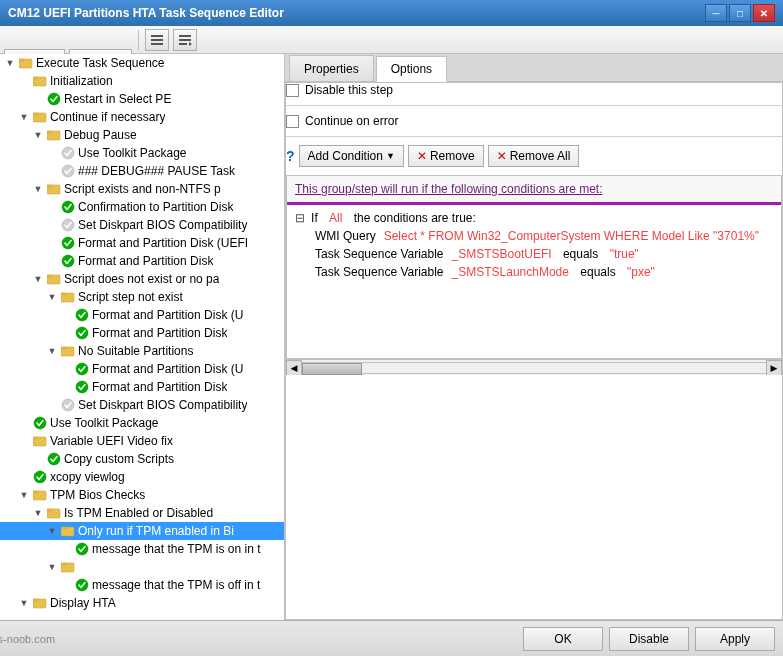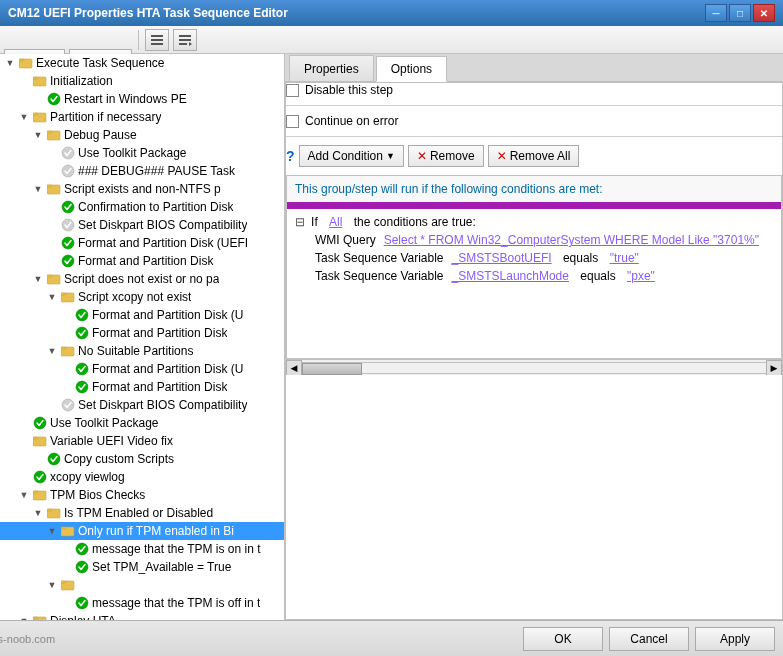--- a/index.html
+++ b/index.html
@@ -171,34 +171,35 @@
     
     .conditions-box {
       border: 1px solid #c0c0c0;
       background: white;
       flex: 1;
       overflow: auto;
       font-size: 12px;
     }
     .conditions-info {
       padding: 6px 8px;
-      color: #0369a1;
+      color: #701a75;
       background: #f8f8f8;
-      border-bottom: 7px solid #a21caf;
+      border-bottom: 3px solid #a21caf;
+      text-decoration: underline;
     }
     .conditions-tree {
       padding: 4px;
     }
     .cond-row {
       display: flex;
       align-items: center;
       padding: 2px 4px;
       gap: 4px;
     }
-    .cond-link { color: #8b5cf6; text-decoration: underline; cursor: pointer; }
+    .cond-link { color: #ef4444; cursor: pointer; }
 
     
     .horiz-scroll {
       height: 16px;
       background: #f0f0f0;
       border-top: 1px solid #c0c0c0;
       display: flex;
       align-items: center;
     }
 
@@ -250,21 +251,21 @@
       display: flex;
       flex-direction: column;
       flex: 1;
       overflow: hidden;
     }
   </style>
 </head>
 <body>
 
 <div class="title-bar">
-  <span>CM12 UEFI Properties HTA Task Sequence Editor</span>
+  <span>CM12 UEFI Partitions HTA Task Sequence Editor</span>
   <div class="title-bar-buttons">
     <div class="title-bar-btn">─</div>
     <div class="title-bar-btn">□</div>
     <div class="title-bar-btn close">✕</div>
   </div>
 </div>
 
 <div class="toolbar">
   <button class="toolbar-btn">
     <span>Add</span>
@@ -321,32 +322,32 @@
           </div>
           <div class="tree-item">
             <span class="tree-indent" style="width: 28px; display: inline-block;"></span>
             <span class="tree-expand"></span>
             <span class="tree-icon">
               <svg width="14" height="14" viewBox="0 0 14 14">
                 <circle cx="7" cy="7" r="6" fill="#00b000" stroke="#007000" stroke-width="0.5"></circle>
                 <path d="M4 7 L6 9.5 L10 4.5" stroke="white" stroke-width="1.5" fill="none" stroke-linecap="round" stroke-linejoin="round"></path>
               </svg>
             </span>
-            <span class="tree-text">Restart in Windows PE</span>
+            <span class="tree-text">Restart in Select PE</span>
           </div>
           <div class="tree-item">
             <span class="tree-indent" style="width: 14px; display: inline-block;"></span>
             <span class="tree-expand">▼</span>
             <span class="tree-icon">
               <svg width="14" height="12" viewBox="0 0 14 12">
                 <rect x="0" y="2" width="13" height="9" rx="1" fill="#e8c050" stroke="#c89820" stroke-width="0.5"></rect>
                 <rect x="0" y="2" width="5" height="2" rx="1" fill="#e8c050" stroke="#c89820" stroke-width="0.5"></rect>
               </svg>
             </span>
-            <span class="tree-text">Partition if necessary</span>
+            <span class="tree-text">Continue if necessary</span>
           </div>
           <div class="tree-item">
             <span class="tree-indent" style="width: 28px; display: inline-block;"></span>
             <span class="tree-expand">▼</span>
             <span class="tree-icon">
               <svg width="14" height="12" viewBox="0 0 14 12">
                 <rect x="0" y="2" width="13" height="9" rx="1" fill="#e8c050" stroke="#c89820" stroke-width="0.5"></rect>
                 <rect x="0" y="2" width="5" height="2" rx="1" fill="#e8c050" stroke="#c89820" stroke-width="0.5"></rect>
               </svg>
             </span>
@@ -442,21 +443,21 @@
           </div>
           <div class="tree-item">
             <span class="tree-indent" style="width: 42px; display: inline-block;"></span>
             <span class="tree-expand">▼</span>
             <span class="tree-icon">
               <svg width="14" height="12" viewBox="0 0 14 12">
                 <rect x="0" y="2" width="13" height="9" rx="1" fill="#e8c050" stroke="#c89820" stroke-width="0.5"></rect>
                 <rect x="0" y="2" width="5" height="2" rx="1" fill="#e8c050" stroke="#c89820" stroke-width="0.5"></rect>
               </svg>
             </span>
-            <span class="tree-text">Script xcopy not exist</span>
+            <span class="tree-text">Script step not exist</span>
           </div>
           <div class="tree-item">
             <span class="tree-indent" style="width: 56px; display: inline-block;"></span>
             <span class="tree-expand"></span>
             <span class="tree-icon">
               <svg width="14" height="14" viewBox="0 0 14 14">
                 <circle cx="7" cy="7" r="6" fill="#00b000" stroke="#007000" stroke-width="0.5"></circle>
                 <path d="M4 7 L6 9.5 L10 4.5" stroke="white" stroke-width="1.5" fill="none" stroke-linecap="round" stroke-linejoin="round"></path>
               </svg>
             </span>
@@ -597,31 +598,20 @@
           <div class="tree-item">
             <span class="tree-indent" style="width: 56px; display: inline-block;"></span>
             <span class="tree-expand"></span>
             <span class="tree-icon">
               <svg width="14" height="14" viewBox="0 0 14 14">
                 <circle cx="7" cy="7" r="6" fill="#00b000" stroke="#007000" stroke-width="0.5"></circle>
                 <path d="M4 7 L6 9.5 L10 4.5" stroke="white" stroke-width="1.5" fill="none" stroke-linecap="round" stroke-linejoin="round"></path>
               </svg>
             </span>
             <span class="tree-text">message that the TPM is on in t</span>
-          </div>
-          <div class="tree-item">
-            <span class="tree-indent" style="width: 56px; display: inline-block;"></span>
-            <span class="tree-expand"></span>
-            <span class="tree-icon">
-              <svg width="14" height="14" viewBox="0 0 14 14">
-                <circle cx="7" cy="7" r="6" fill="#00b000" stroke="#007000" stroke-width="0.5"></circle>
-                <path d="M4 7 L6 9.5 L10 4.5" stroke="white" stroke-width="1.5" fill="none" stroke-linecap="round" stroke-linejoin="round"></path>
-              </svg>
-            </span>
-            <span class="tree-text">Set TPM_Available = True</span>
           </div>
           <div class="tree-item">
             <span class="tree-indent" style="width: 42px; display: inline-block;"></span>
             <span class="tree-expand">▼</span>
             <span class="tree-icon">
               <svg width="14" height="12" viewBox="0 0 14 12">
                 <rect x="0" y="2" width="13" height="9" rx="1" fill="#e8c050" stroke="#c89820" stroke-width="0.5"></rect>
                 <rect x="0" y="2" width="5" height="2" rx="1" fill="#e8c050" stroke="#c89820" stroke-width="0.5"></rect>
               </svg>
             </span>
@@ -740,18 +730,18 @@
     </div>
   </div>
 </div>
 
 <div class="bottom-bar">
   <span class="watermark" style="position:static;color:#888;font-size:11px;flex:1;text-align:center;">windows-noob.com</span>
   <button class="bottom-btn">
     <span>OK</span>
   </button>
   <button class="bottom-btn">
-    <span>Cancel</span>
+    <span>Disable</span>
   </button>
   <button class="bottom-btn">
     <span>Apply</span>
   </button>
 </div>
 
 </body></html>

